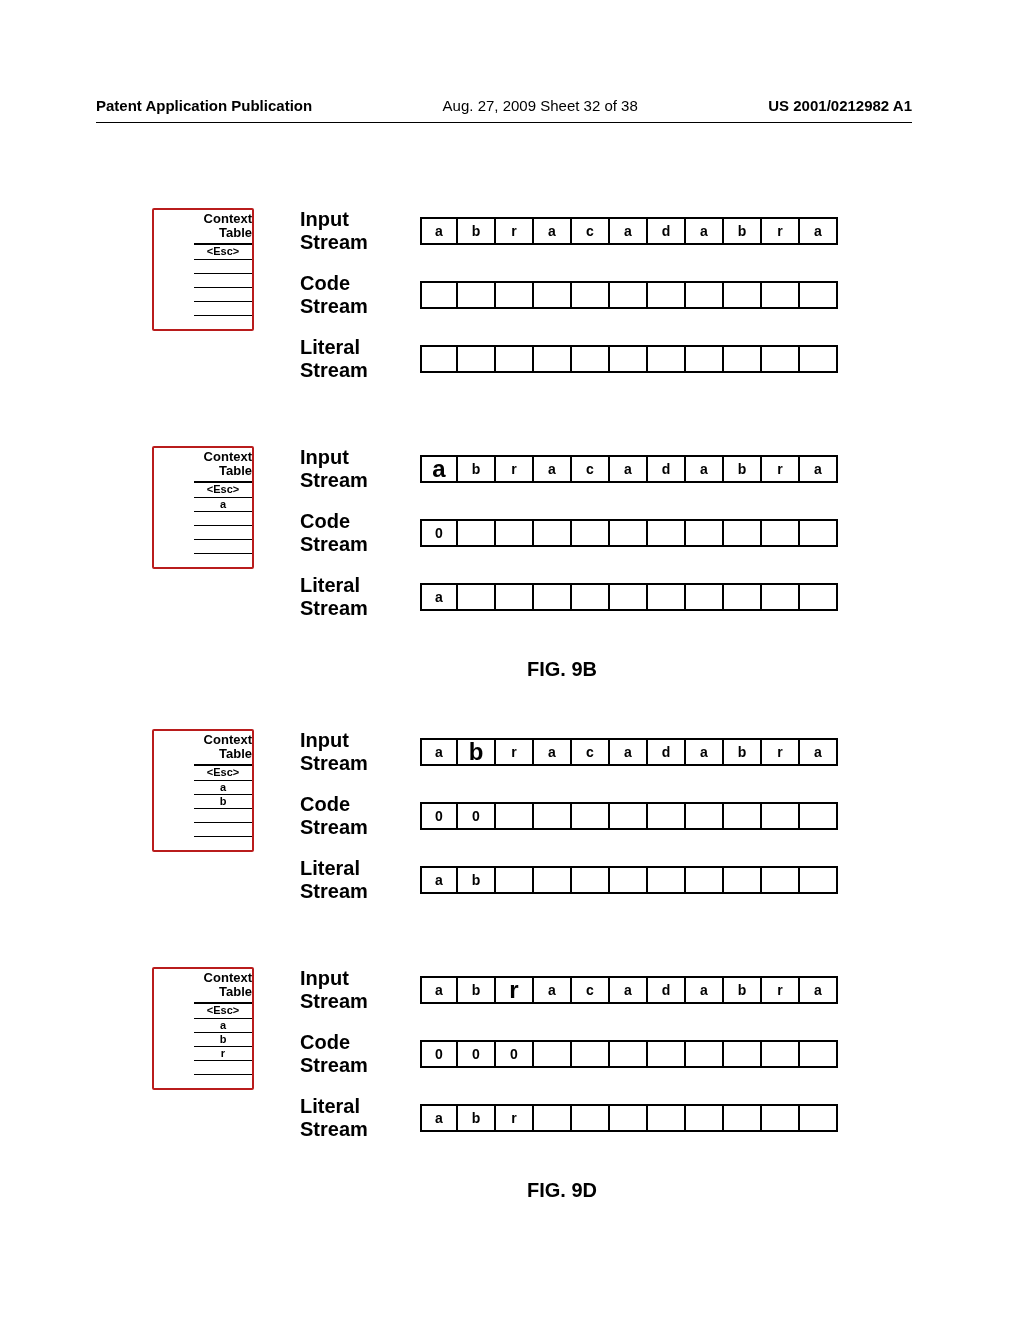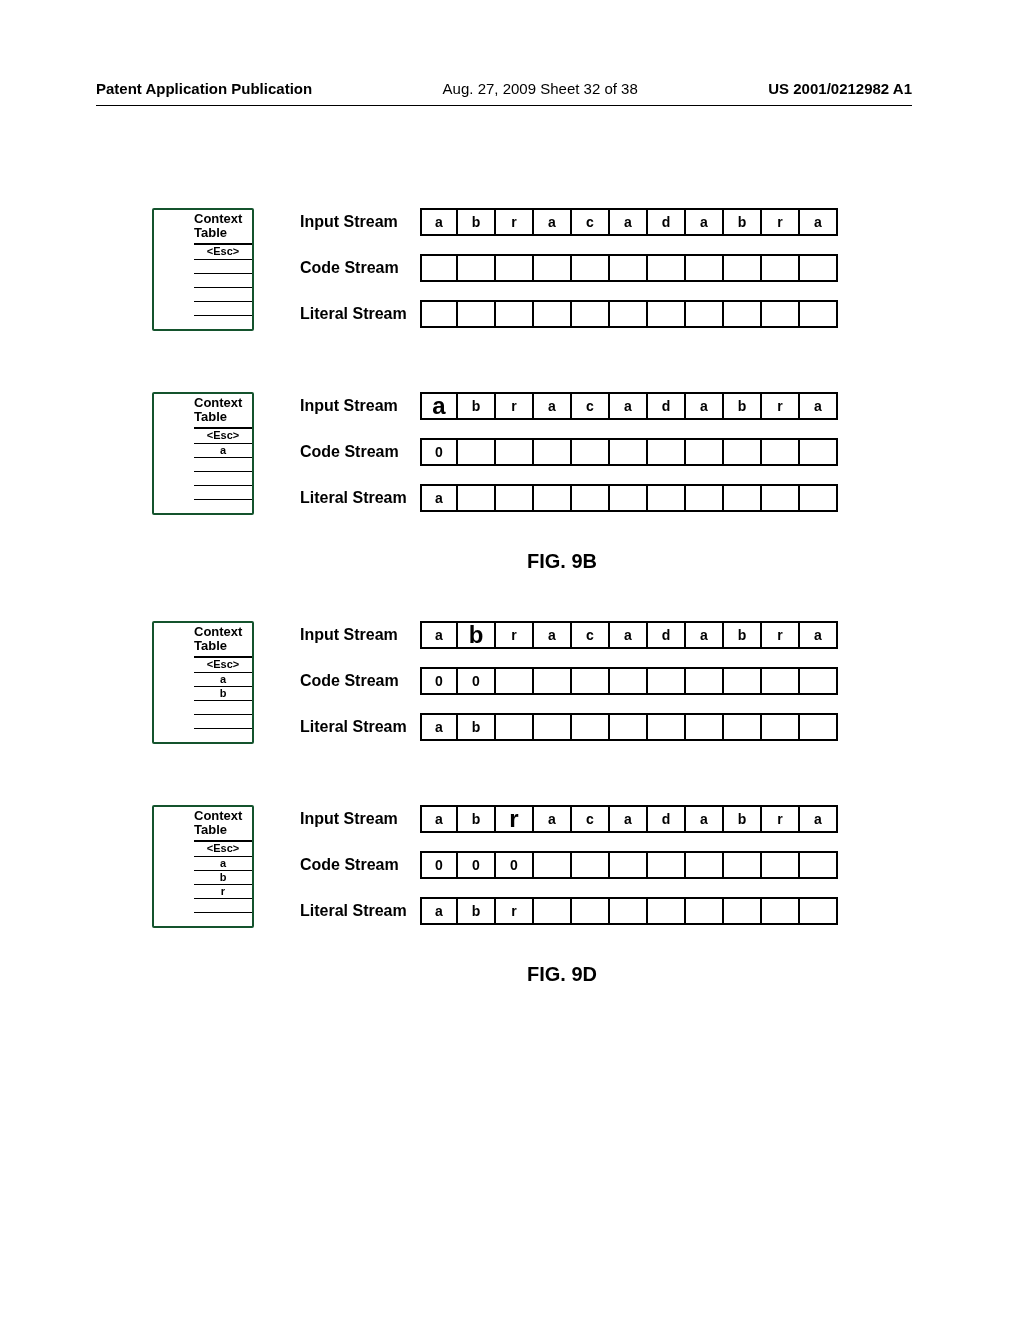--- a/index.html
+++ b/index.html
@@ -6,21 +6,21 @@
   html, body { background: #fff; font-family: Arial, Helvetica, sans-serif; }
   .page {
     width: 1024px;
     height: 1320px;
     position: relative;
     background: #fff;
     padding-top: 80px;
   }
   .header {
     position: absolute;
-    top: 80px;
+    top: 97px;
     left: 0;
     width: 100%;
     font-size: 15px;
   }
   .header-inner {
     margin-left: 96px;
     margin-right: 112px;
     display: flex;
     justify-content: space-between;
   }
@@ -39,25 +39,25 @@
     margin: 0 auto 48px auto;
     width: 720px;
   }
   .figpair {
     display: flex;
     align-items: flex-start;
     gap: 46px;
   }
   .context {
     width: 102px;
-    border: 2px solid #14532d;
+    border: 2px solid #b91c1c;
     border-radius: 2px;
     font-size: 13px;
     font-weight: bold;
-    text-align: left;
+    text-align: right;
     padding-left: 40px;
   }
   .context .title {
     padding: 2px 0 2px;
     border-bottom: 2px solid #000;
     line-height: 1.1;
   }
   .context .row {
     height: 14px;
     border-top: 1px solid #000;
@@ -71,21 +71,21 @@
 
   .streams { flex: 1; }
   .stream-row {
     display: flex;
     align-items: center;
     margin-bottom: 18px;
   }
   .stream-row:last-child { margin-bottom: 16px; }
   .stream-label {
     width: 120px;
-    font-size: 16px;
+    font-size: 20px;
     font-weight: bold;
     text-align: left;
   }
   .cells {
     display: flex;
   }
   .cell {
     width: 38px;
     height: 28px;
     border-top: 2px solid #000;

